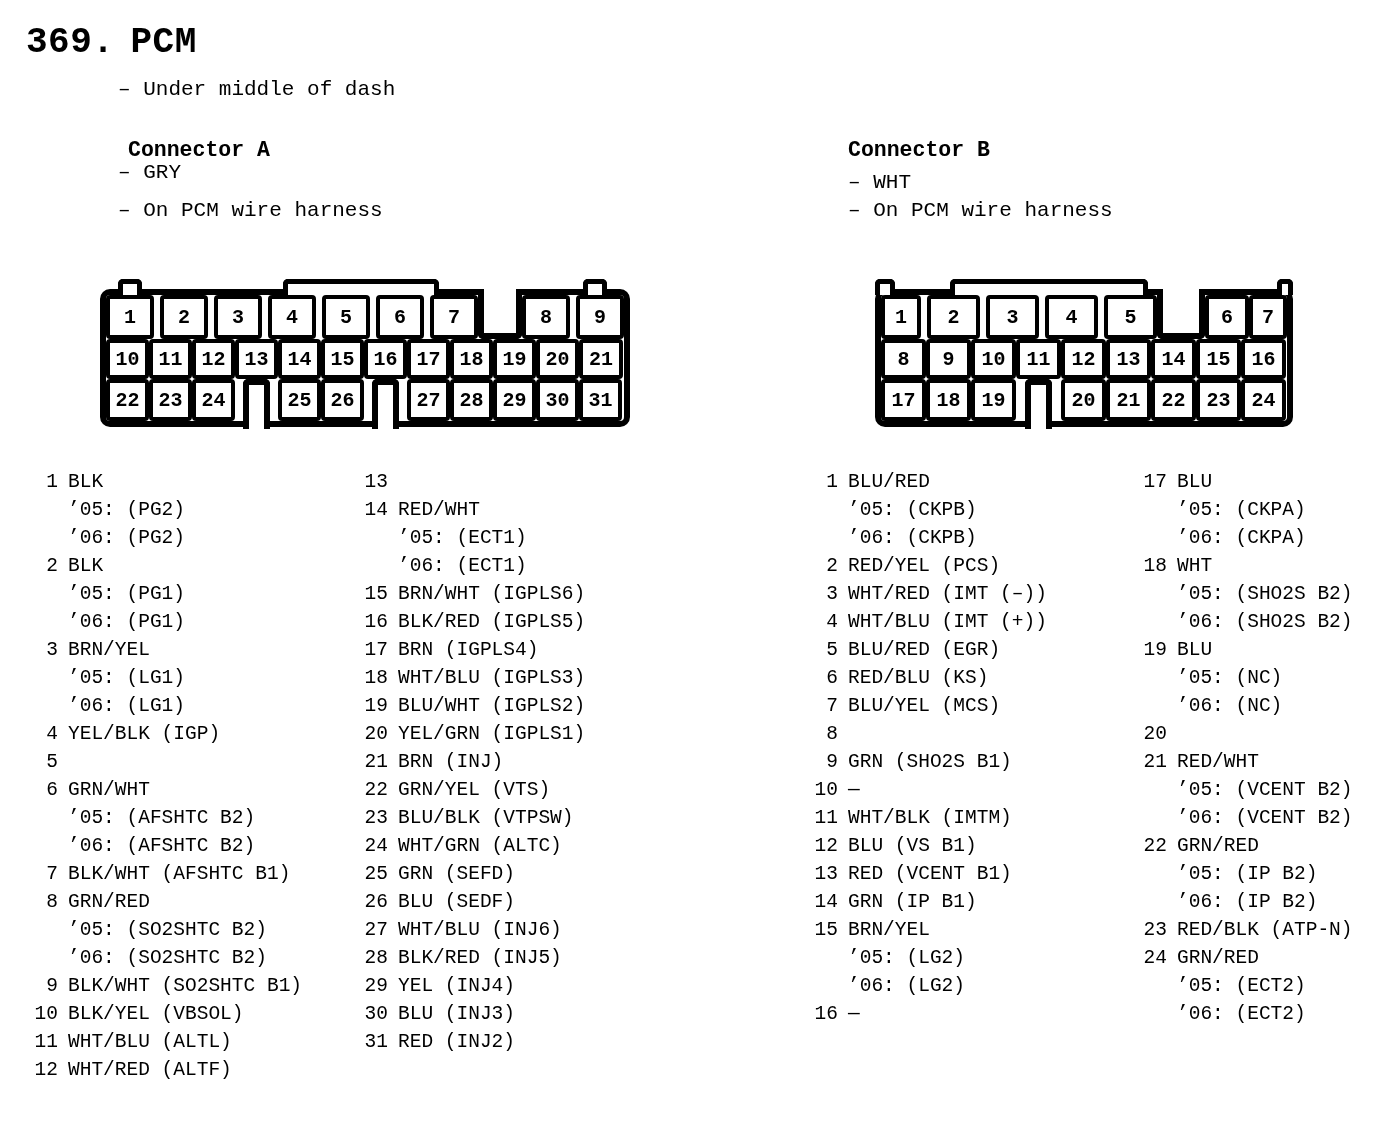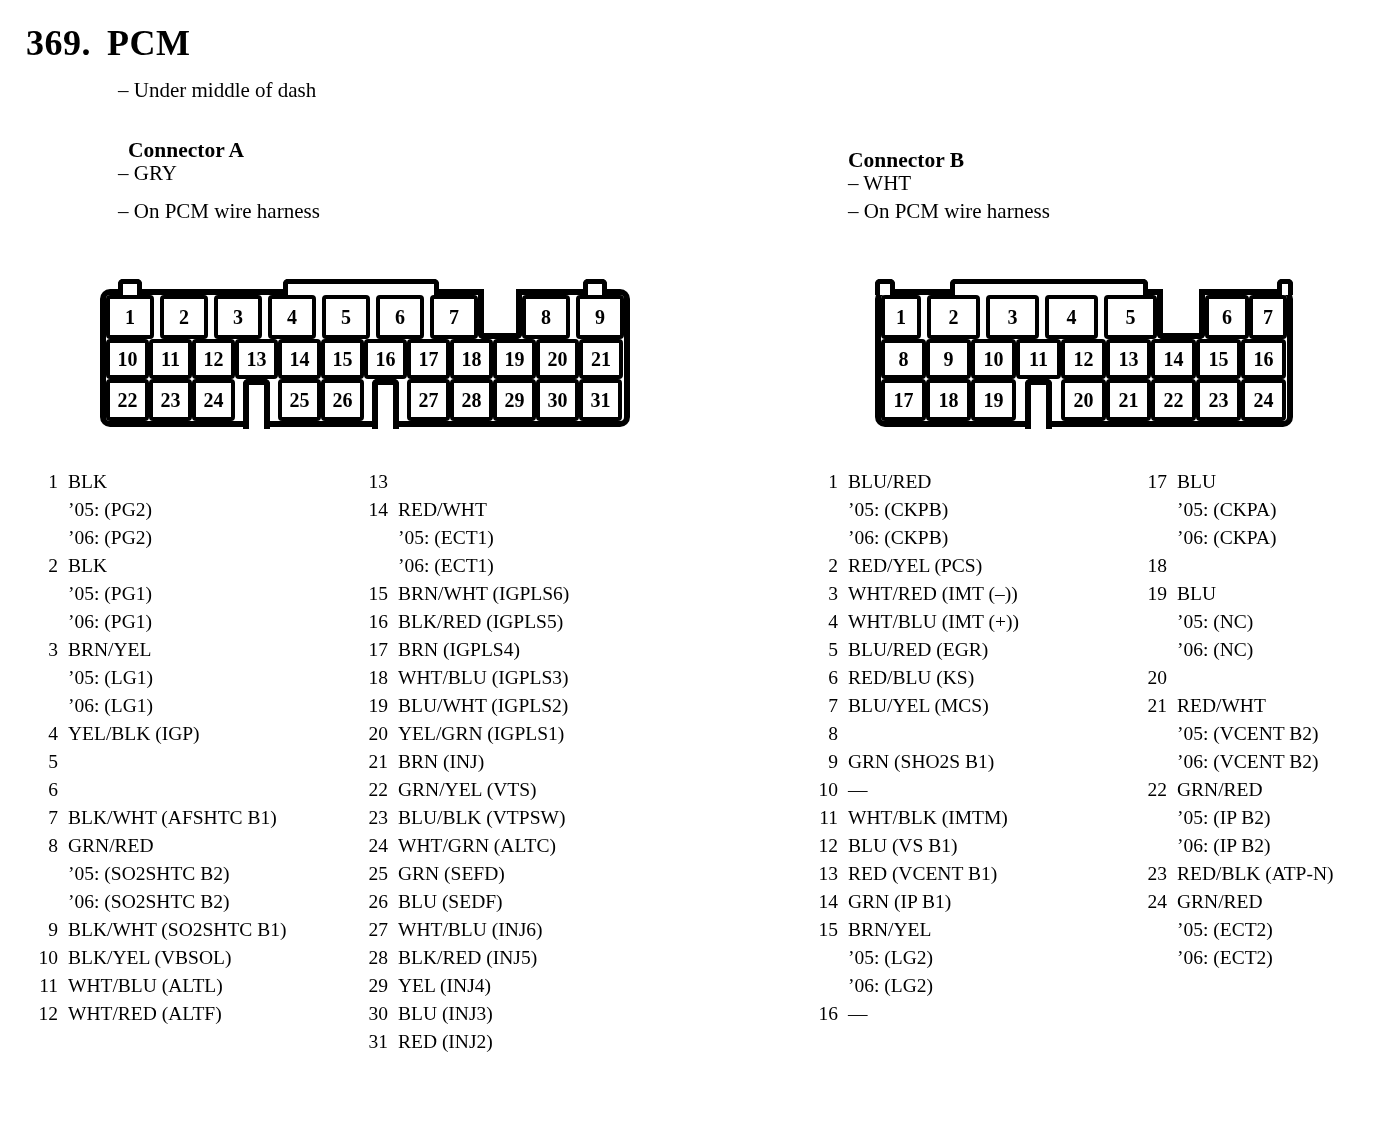--- a/index.html
+++ b/index.html
@@ -1,18 +1,18 @@
 <!DOCTYPE html>
 <html><head>
 <meta charset="utf-8">
 <style>
   html,body { margin:0; padding:0; background:#fff; }
   .page {
     position:relative; width:1392px; height:1148px; background:#fff;
-    color:#000; font-family:Liberation Serif, serif; overflow:hidden;
+    color:#000; font-family:Liberation Mono, monospace; overflow:hidden;
   }
   .title {
     position:absolute; left:26px; top:22px; margin:0;
     font-size:36px; font-weight:bold; letter-spacing:0.5px;
   }
   .title .t-name { margin-left:16px; }
   .loc-note { position:absolute; left:118px; top:78px; font-size:21px; }
   .conn-head { position:absolute; font-size:21.5px; font-weight:bold; }
   .conn-note { position:absolute; font-size:21px; }
 
@@ -150,20 +150,25 @@
         <span class="pin-num">4</span>
         <div class="pin-text">
           <div class="pin-wire">YEL/BLK (IGP)</div>
         </div>
       </div>
       <div class="pin-entry">
         <span class="pin-num">5</span>
       </div>
       <div class="pin-entry">
         <span class="pin-num">6</span>
+        <div class="pin-text">
+          <div class="pin-wire">GRN/WHT</div>
+          <div class="pin-year">’05: (AFSHTC B2)</div>
+          <div class="pin-year">’06: (AFSHTC B2)</div>
+        </div>
       </div>
       <div class="pin-entry">
         <span class="pin-num">7</span>
         <div class="pin-text">
           <div class="pin-wire">BLK/WHT (AFSHTC B1)</div>
         </div>
       </div>
       <div class="pin-entry">
         <span class="pin-num">8</span>
         <div class="pin-text">
@@ -306,21 +311,21 @@
         </div>
       </div>
       <div class="pin-entry">
         <span class="pin-num">31</span>
         <div class="pin-text">
           <div class="pin-wire">RED (INJ2)</div>
         </div>
       </div>
     </div>
 
-  <div class="conn-head" style="left:848px; top:148px;">Connector B</div>
+  <div class="conn-head" style="left:848px; top:138px;">Connector B</div>
   <div class="conn-note" style="left:848px; top:171px;">– WHT</div>
   <div class="conn-note" style="left:848px; top:199px;">– On PCM wire harness</div>
 
   <div class="connector" style="left: 875px; top: 289px; width: 406px;">
       <div class="c-tab" style="left: -6px; width: 20px;"></div>
       <div class="c-tab" style="left: 69px; width: 198px;"></div>
       <div class="c-tab" style="left: 396px; width: 16px;"></div>
       <div class="c-row" style="height: 44px;">
         <div class="c-cell" style="height: 44px; width: 40px;">1</div>
         <div class="c-gap" style="width: 6px;"></div>
@@ -464,20 +469,25 @@
       <div class="pin-entry">
         <span class="pin-num">17</span>
         <div class="pin-text">
           <div class="pin-wire">BLU</div>
           <div class="pin-year">’05: (CKPA)</div>
           <div class="pin-year">’06: (CKPA)</div>
         </div>
       </div>
       <div class="pin-entry">
         <span class="pin-num">18</span>
+        <div class="pin-text">
+          <div class="pin-wire">WHT</div>
+          <div class="pin-year">’05: (SHO2S B2)</div>
+          <div class="pin-year">’06: (SHO2S B2)</div>
+        </div>
       </div>
       <div class="pin-entry">
         <span class="pin-num">19</span>
         <div class="pin-text">
           <div class="pin-wire">BLU</div>
           <div class="pin-year">’05: (NC)</div>
           <div class="pin-year">’06: (NC)</div>
         </div>
       </div>
       <div class="pin-entry">

